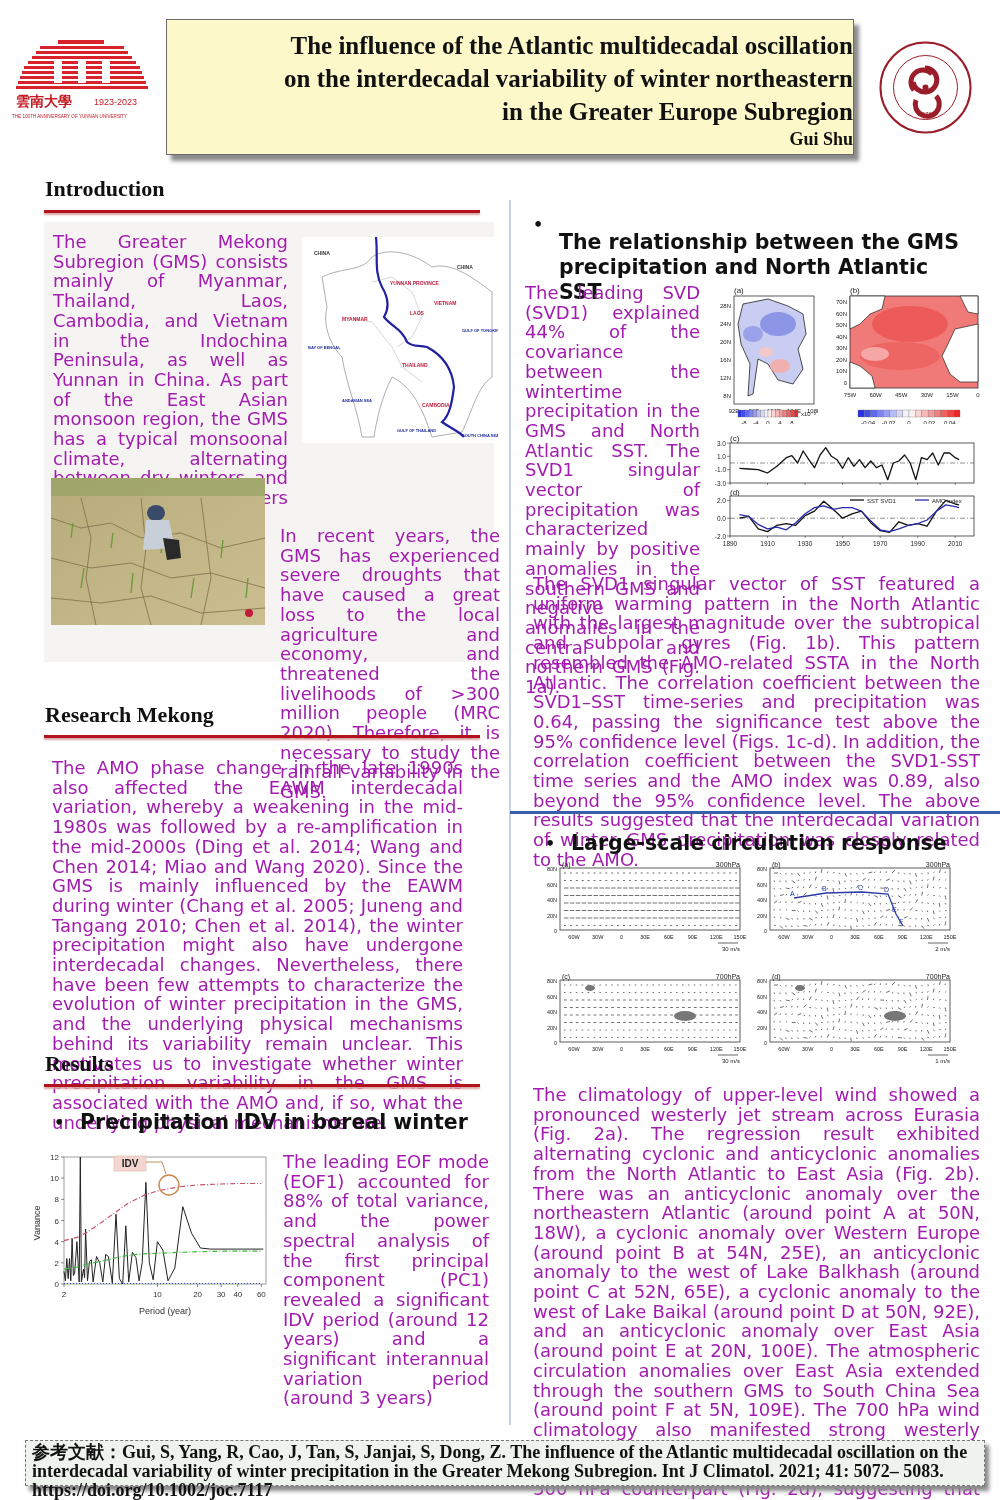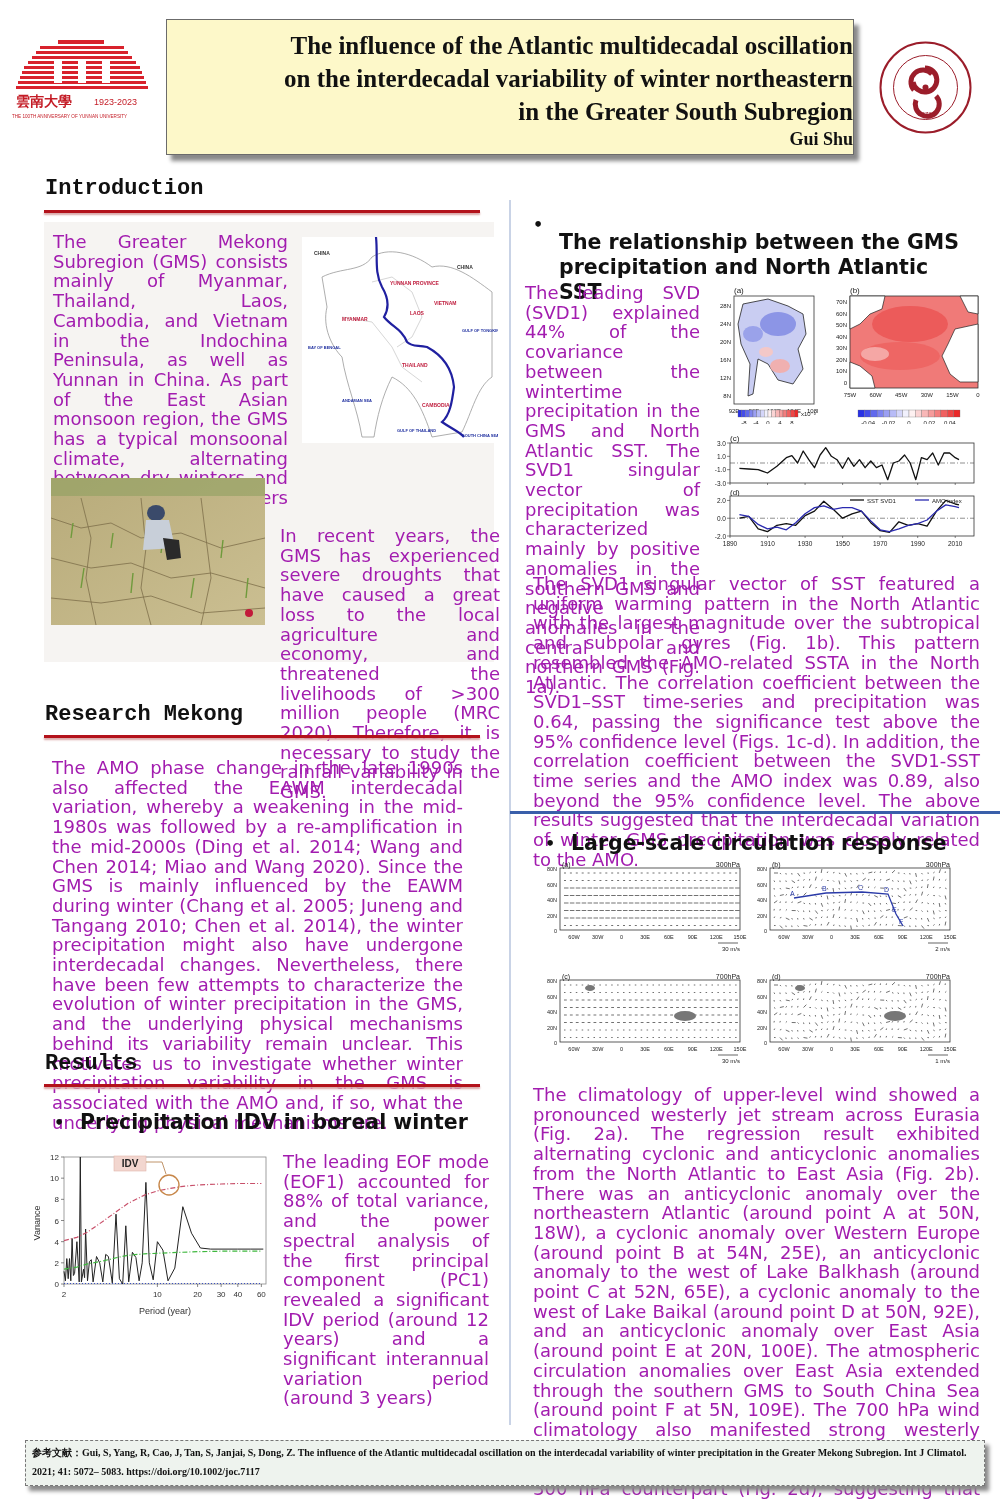--- a/index.html
+++ b/index.html
@@ -5,30 +5,30 @@
   html,body{margin:0;padding:0;}
   body{width:1000px;height:1500px;background:#ffffff;position:relative;overflow:hidden;font-family:"Liberation Sans","DejaVu Sans",sans-serif;color:#111;}
   .abs{position:absolute;}
   
   .title-box{left:166px;top:19px;width:686px;height:134px;background:#fdf8c9;border:1px solid #6b6b6b;box-shadow:5px 6px 4px #8a8a8a;text-align:right;}
   .title-box .t{font-family:"Liberation Serif","DejaVu Serif",serif;font-weight:bold;font-size:25px;line-height:33px;margin-top:9px;color:#111;}
   .title-box .a{font-family:"Liberation Serif","DejaVu Serif",serif;font-weight:bold;font-size:18px;line-height:22px;padding-left:8px;}
   .logo-left{left:10px;top:38px;width:145px;height:92px;}
   .logo-right{left:878px;top:40px;width:95px;height:95px;}
   
-  .h1{font-family:Liberation Mono, monospace;font-weight:bold;font-size:22px;color:#111;}
+  .h1{font-family:Liberation Serif, serif;font-weight:bold;font-size:22px;color:#111;}
   .redrule{height:3px;background:#b3121b;box-shadow:0 2px 2px #d9a4a4;}
   .panel{background:#f6f4f2;}
   .body{font-family:"DejaVu Sans","Liberation Sans",sans-serif;font-size:18px;line-height:19.7px;color:#a21caf;text-align:justify;}
   .sub{font-family:"DejaVu Sans","Liberation Sans",sans-serif;font-weight:bold;font-size:20.5px;line-height:25px;color:#111;}
   .bullet{display:inline-block;width:26px;font-size:16px;vertical-align:top;}
   .vline{background:#c9d3e6;width:2px;}
   .blue-rule{height:3px;background:#3a5faa;}
   svg text{font-family:"Liberation Sans","DejaVu Sans",sans-serif;}
-  .ref{left:25px;top:1440px;width:960px;height:46px;background:#eef3ee;border:1px dashed #777;box-shadow:4px 5px 4px #8a8a8a;font-family:"Liberation Serif","DejaVu Serif",serif;font-weight:bold;font-size:10px;line-height:19px;padding:2px 6px;box-sizing:border-box;}
+  .ref{left:25px;top:1440px;width:960px;height:46px;background:#eef3ee;border:1px dashed #777;box-shadow:4px 5px 4px #8a8a8a;font-family:"Liberation Serif","DejaVu Serif",serif;font-weight:bold;font-size:18px;line-height:19px;padding:2px 6px;box-sizing:border-box;}
 </style>
 </head>
 <body>
 
 <div class="abs logo-left">
   <svg width="145" height="92" viewBox="0 0 145 92">
     <g fill="#d8222c">
       <rect x="48" y="2" width="46" height="4"></rect>
       <rect x="30" y="8" width="84" height="3"></rect>
       <rect x="26" y="13" width="92" height="3"></rect>
@@ -48,21 +48,21 @@
     <text x="6" y="68" font-size="14" fill="#c41c26" font-weight="bold">雲南大學</text>
     <text x="84" y="67" font-size="9" fill="#c41c26">1923-2023</text>
     <text x="2" y="80" font-size="4.6" fill="#c41c26">THE 100TH ANNIVERSARY OF YUNNAN UNIVERSITY</text>
   </svg>
 </div>
 
 <div class="abs title-box">
   <div class="t">
     <div>The influence of the Atlantic multidecadal oscillation</div>
     <div>on the interdecadal variability of winter northeastern</div>
-    <div>in the Greater South Subregion</div>
+    <div>in the Greater Europe Subregion</div>
   </div>
   <div class="a">Gui Shu</div>
 </div>
 
 <div class="abs logo-right">
   <svg width="95" height="95" viewBox="0 0 95 95">
     <circle cx="47.5" cy="47.5" r="45" fill="none" stroke="#9b1d2a" stroke-width="2"></circle>
     <circle cx="47.5" cy="47.5" r="32" fill="none" stroke="#9b1d2a" stroke-width="1"></circle>
     <path d="M47 28 a12 12 0 1 1 -12 14" fill="none" stroke="#9b1d2a" stroke-width="5"></path>
     <path d="M58 56 a12 12 0 1 1 -20 4" fill="none" stroke="#9b1d2a" stroke-width="5"></path>

